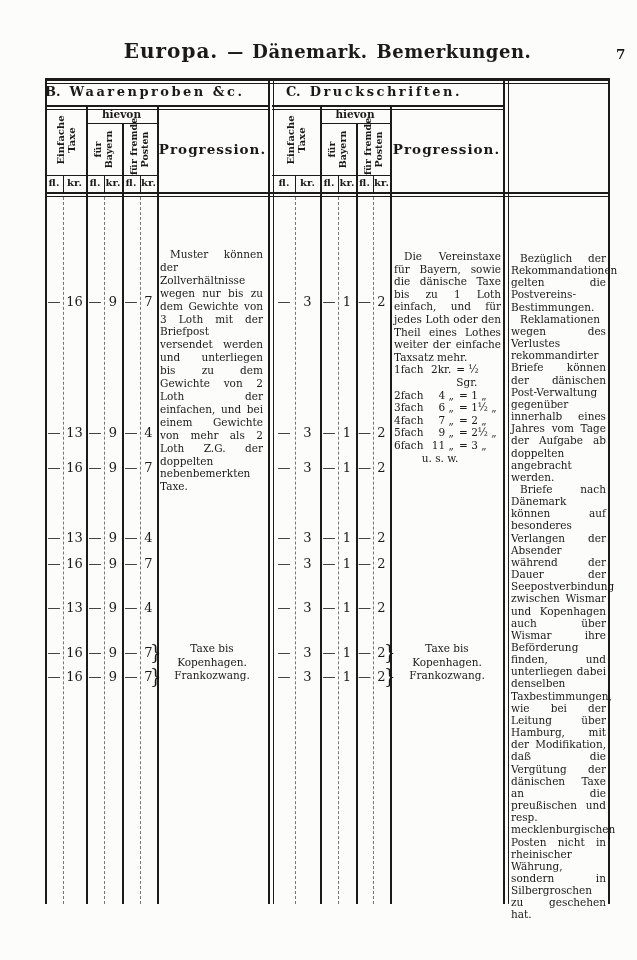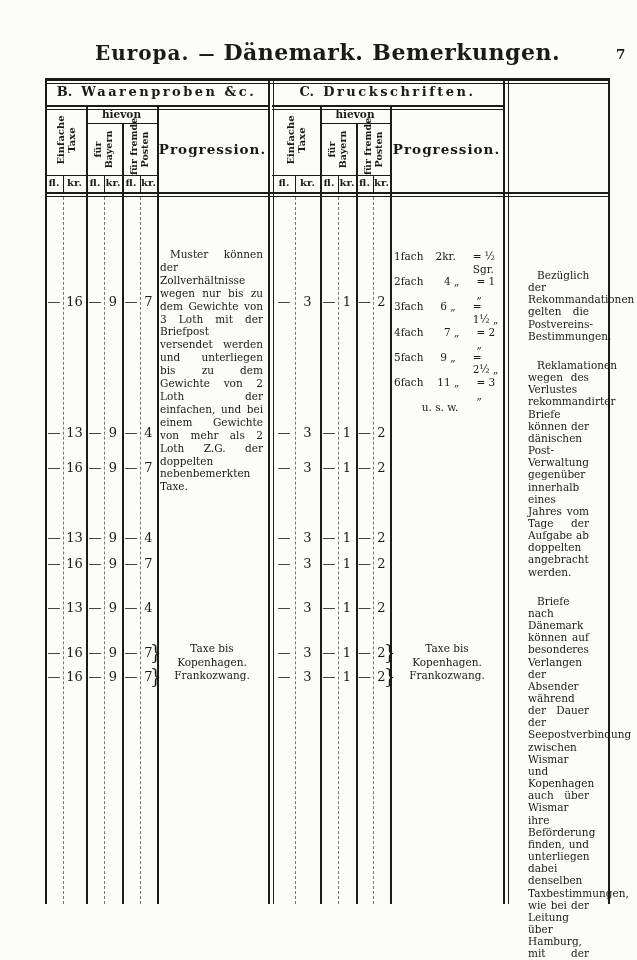--- a/index.html
+++ b/index.html
@@ -3,30 +3,30 @@
 <meta charset="utf-8">
 <style>
   html,body{margin:0;padding:0;background:#e9e9e6;}
   .page{position:relative;width:637px;height:960px;background:#fcfcfa;overflow:hidden;
         font-family:"DejaVu Serif", serif;color:#1b1a18;}
   
   .title{position:absolute;left:45px;top:39px;width:565px;display:flex;justify-content:center;
          align-items:baseline;gap:9px;font-weight:bold;}
   .t-region{font-size:20px;letter-spacing:1px;}
   .t-dash{font-size:16px;}
-  .t-country{font-size:22px;letter-spacing:.5px;}
+  .t-country{font-size:18px;letter-spacing:.5px;}
   .pageno{position:absolute;left:616px;top:46px;font-size:13.5px;font-weight:bold;}
   
   .tbl{position:absolute;left:45px;top:78px;width:565px;height:826px;}
   .ln-h{position:absolute;background:#1c1b19;}
   .ln-v{position:absolute;background:#1c1b19;width:1.6px;}
   .ln-vs{position:absolute;background:#1c1b19;width:1px;}
   .ln-vd{position:absolute;width:0;border-left:1px dashed #787872;}
   
-  .sec-head{position:absolute;top:6px;text-align:center;font-weight:bold;font-size:13px;white-space:nowrap;}
+  .sec-head{position:absolute;top:6px;font-weight:bold;font-size:13px;white-space:nowrap;}
   .sec-label{margin-right:9px;}
   .sec-title{letter-spacing:2.5px;}
   .hievon{position:absolute;top:30px;text-align:center;font-size:10.5px;font-weight:bold;}
   .rotcell{position:absolute;display:flex;align-items:center;justify-content:center;}
   .rotin{transform:rotate(-90deg);text-align:center;font-weight:bold;font-size:10px;line-height:11px;white-space:nowrap;}
   .rotin.small{font-size:9.5px;line-height:10.5px;}
   .prog-head{position:absolute;top:27px;height:87px;display:flex;align-items:center;justify-content:center;
              font-weight:bold;font-size:13.5px;letter-spacing:1px;}
   .bem-head{position:absolute;left:462px;top:0;width:103px;height:119px;display:flex;align-items:center;
             justify-content:center;font-weight:bold;font-size:12.5px;letter-spacing:.5px;}
@@ -37,30 +37,30 @@
   .bfl1{left:0;width:18px}.bkr1{left:18px;width:23px}.bfl2{left:41px;width:18px}
   .bkr2{left:59px;width:18px}.bfl3{left:77px;width:18px}.bkr3{left:95px;width:17px}
   .cfl1{left:228px;width:22px}.ckr1{left:250px;width:25px}.cfl2{left:275px;width:18px}
   .ckr2{left:293px;width:18px}.cfl3{left:311px;width:17px}.ckr3{left:328px;width:17px}
   .brace{position:absolute;font-size:18px;line-height:20px;transform:scaleY(1.15);}
   
   .note-b{position:absolute;left:115px;top:170px;width:103px;font-size:10.5px;line-height:12.9px;
           text-align:justify;text-indent:10px;}
   .cprog{position:absolute;left:349px;top:172px;width:107px;font-size:10.5px;line-height:12.6px;}
   .cprog p{margin:0;text-align:justify;text-indent:10px;}
-  .taxline{display:flex;line-height:12.6px;gap:12px;}
+  .taxline{display:flex;line-height:12.6px;}
   .tl-n{width:33px;}
   .tl-v{width:27px;text-align:right;}
   .tl-eq{margin-left:5px;}
   .etc{width:92px;text-align:center;line-height:13px;}
   .kop{position:absolute;width:110px;text-align:center;font-size:10.5px;line-height:13.5px;top:564px;}
   .kop-b{left:112px;}
   .kop-c{left:347px;}
   .bem-body{position:absolute;left:466px;top:174px;width:95px;font-size:10.5px;line-height:12.15px;}
-  .bem-body p{margin:17px;text-align:justify;text-indent:9px;}
+  .bem-body p{margin:0;text-align:justify;text-indent:9px;}
 </style>
 </head>
 <body>
 
 <div class="page">
 
   <div class="title">
     <span class="t-region">Europa.</span>
     <span class="t-dash">—</span>
     <span class="t-country">Dänemark.</span>
@@ -104,21 +104,21 @@
     <div class="ln-vd" style="left:18px;top:119px;height:707px"></div>
     <div class="ln-vd" style="left:59px;top:119px;height:707px"></div>
     <div class="ln-vd" style="left:95px;top:119px;height:707px"></div>
     <div class="ln-vd" style="left:250px;top:119px;height:707px"></div>
     <div class="ln-vd" style="left:293px;top:119px;height:707px"></div>
     <div class="ln-vd" style="left:328px;top:119px;height:707px"></div>
 
     <div class="sec-head" style="left:0;width:223px">
       <span class="sec-label">B.</span><span class="sec-title">Waarenproben &amp;c.</span>
     </div>
-    <div class="sec-head" style="left:227px;width:231px">
+    <div class="sec-head" style="left:241px;width:231px">
       <span class="sec-label">C.</span><span class="sec-title">Druckschriften.</span>
     </div>
 
     <div class="rotcell" style="left:0;top:27px;width:41px;height:70px">
       <div class="rotin" style="width:70px">
         <div>Einfache</div>
         <div>Taxe</div>
       </div>
     </div>
     <div class="hievon" style="left:41px;width:71px">hievon</div>
@@ -288,20 +288,21 @@
     <span class="brace" style="left:339px;top:564px">}</span>
     <span class="brace" style="left:339px;top:588px">}</span>
 
     <div class="note-b">Muster können der Zollverhältnisse wegen nur bis zu dem Gewichte von 3 Loth mit der Briefpost versendet werden und unterliegen bis zu dem Gewichte von 2 Loth der einfachen, und bei einem Gewichte von mehr als 2 Loth Z.G. der doppelten nebenbemerkten Taxe.</div>
     <div class="kop kop-b">
       <div>Taxe bis Kopenhagen.</div>
       <div>Frankozwang.</div>
     </div>
 
     <div class="cprog">
+      <p>Die Vereinstaxe für Bayern, sowie die dänische Taxe bis zu 1 Loth einfach, und für jedes Loth oder den Theil eines Lothes weiter der einfache Taxsatz mehr.</p>
       <div class="taxline">
           <span class="tl-n">1fach</span>
           <span class="tl-v">2kr.</span>
           <span class="tl-eq">= ½ Sgr.</span>
         </div>
       <div class="taxline">
           <span class="tl-n">2fach</span>
           <span class="tl-v">4 „</span>
           <span class="tl-eq">= 1 „</span>
         </div>

